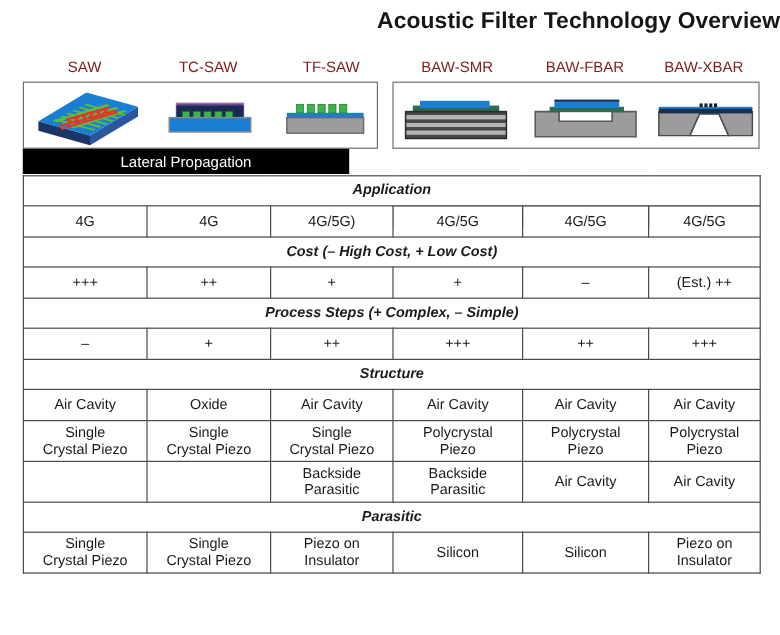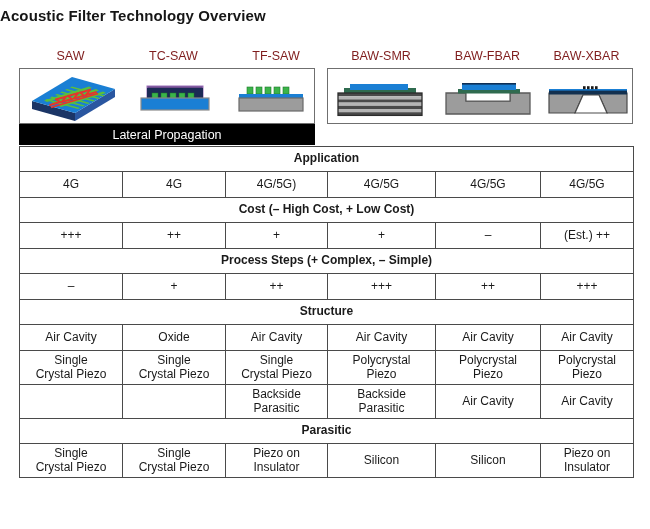--- a/index.html
+++ b/index.html
@@ -19,22 +19,22 @@
     width: 650px;
     height: 529px;
   }
 
   
   .title {
     position: absolute;
     left: 0;
     top: 7px;
     width: 650px;
-    text-align: left;
-    font-size: 15px;
+    text-align: right;
+    font-size: 19px;
     font-weight: bold;
     letter-spacing: 0.1px;
     color: #161616;
   }
 
   
   .colheads {
     position: absolute;
     left: 19px;
     top: 48px;
@@ -74,21 +74,21 @@
     top: 124px;
     height: 21px;
     background: #000000;
     color: #ffffff;
     font-size: 12.5px;
     display: flex;
     align-items: center;
     justify-content: center;
     box-sizing: border-box;
   }
-  .propbar.left  { left: 19px;  width: 296px; }
+  .propbar.left  { left: 19px;  width: 272px; }
   .propbar.right { left: 327px; width: 306px; margin-top: 45px; }
 
   
   table.matrix {
     position: absolute;
     left: 19px;
     top: 146px;
     width: 614px;
     border-collapse: collapse;
     table-layout: fixed;
@@ -99,20 +99,21 @@
     text-align: center;
     vertical-align: middle;
     line-height: 13.5px;
     color: #1a1a1a;
     padding: 1px 2px;
     background: #ffffff;
   }
   td.section {
     background: #cfcfcf;
     font-weight: bold;
+    font-style: italic;
     font-size: 12.5px;
     height: 22px;
   }
   td.datacell { height: 23px; }
   td.datacell.tall { height: 31px; }
   td.datacell.empty { }
 </style>
 </head>
 <body>
 

